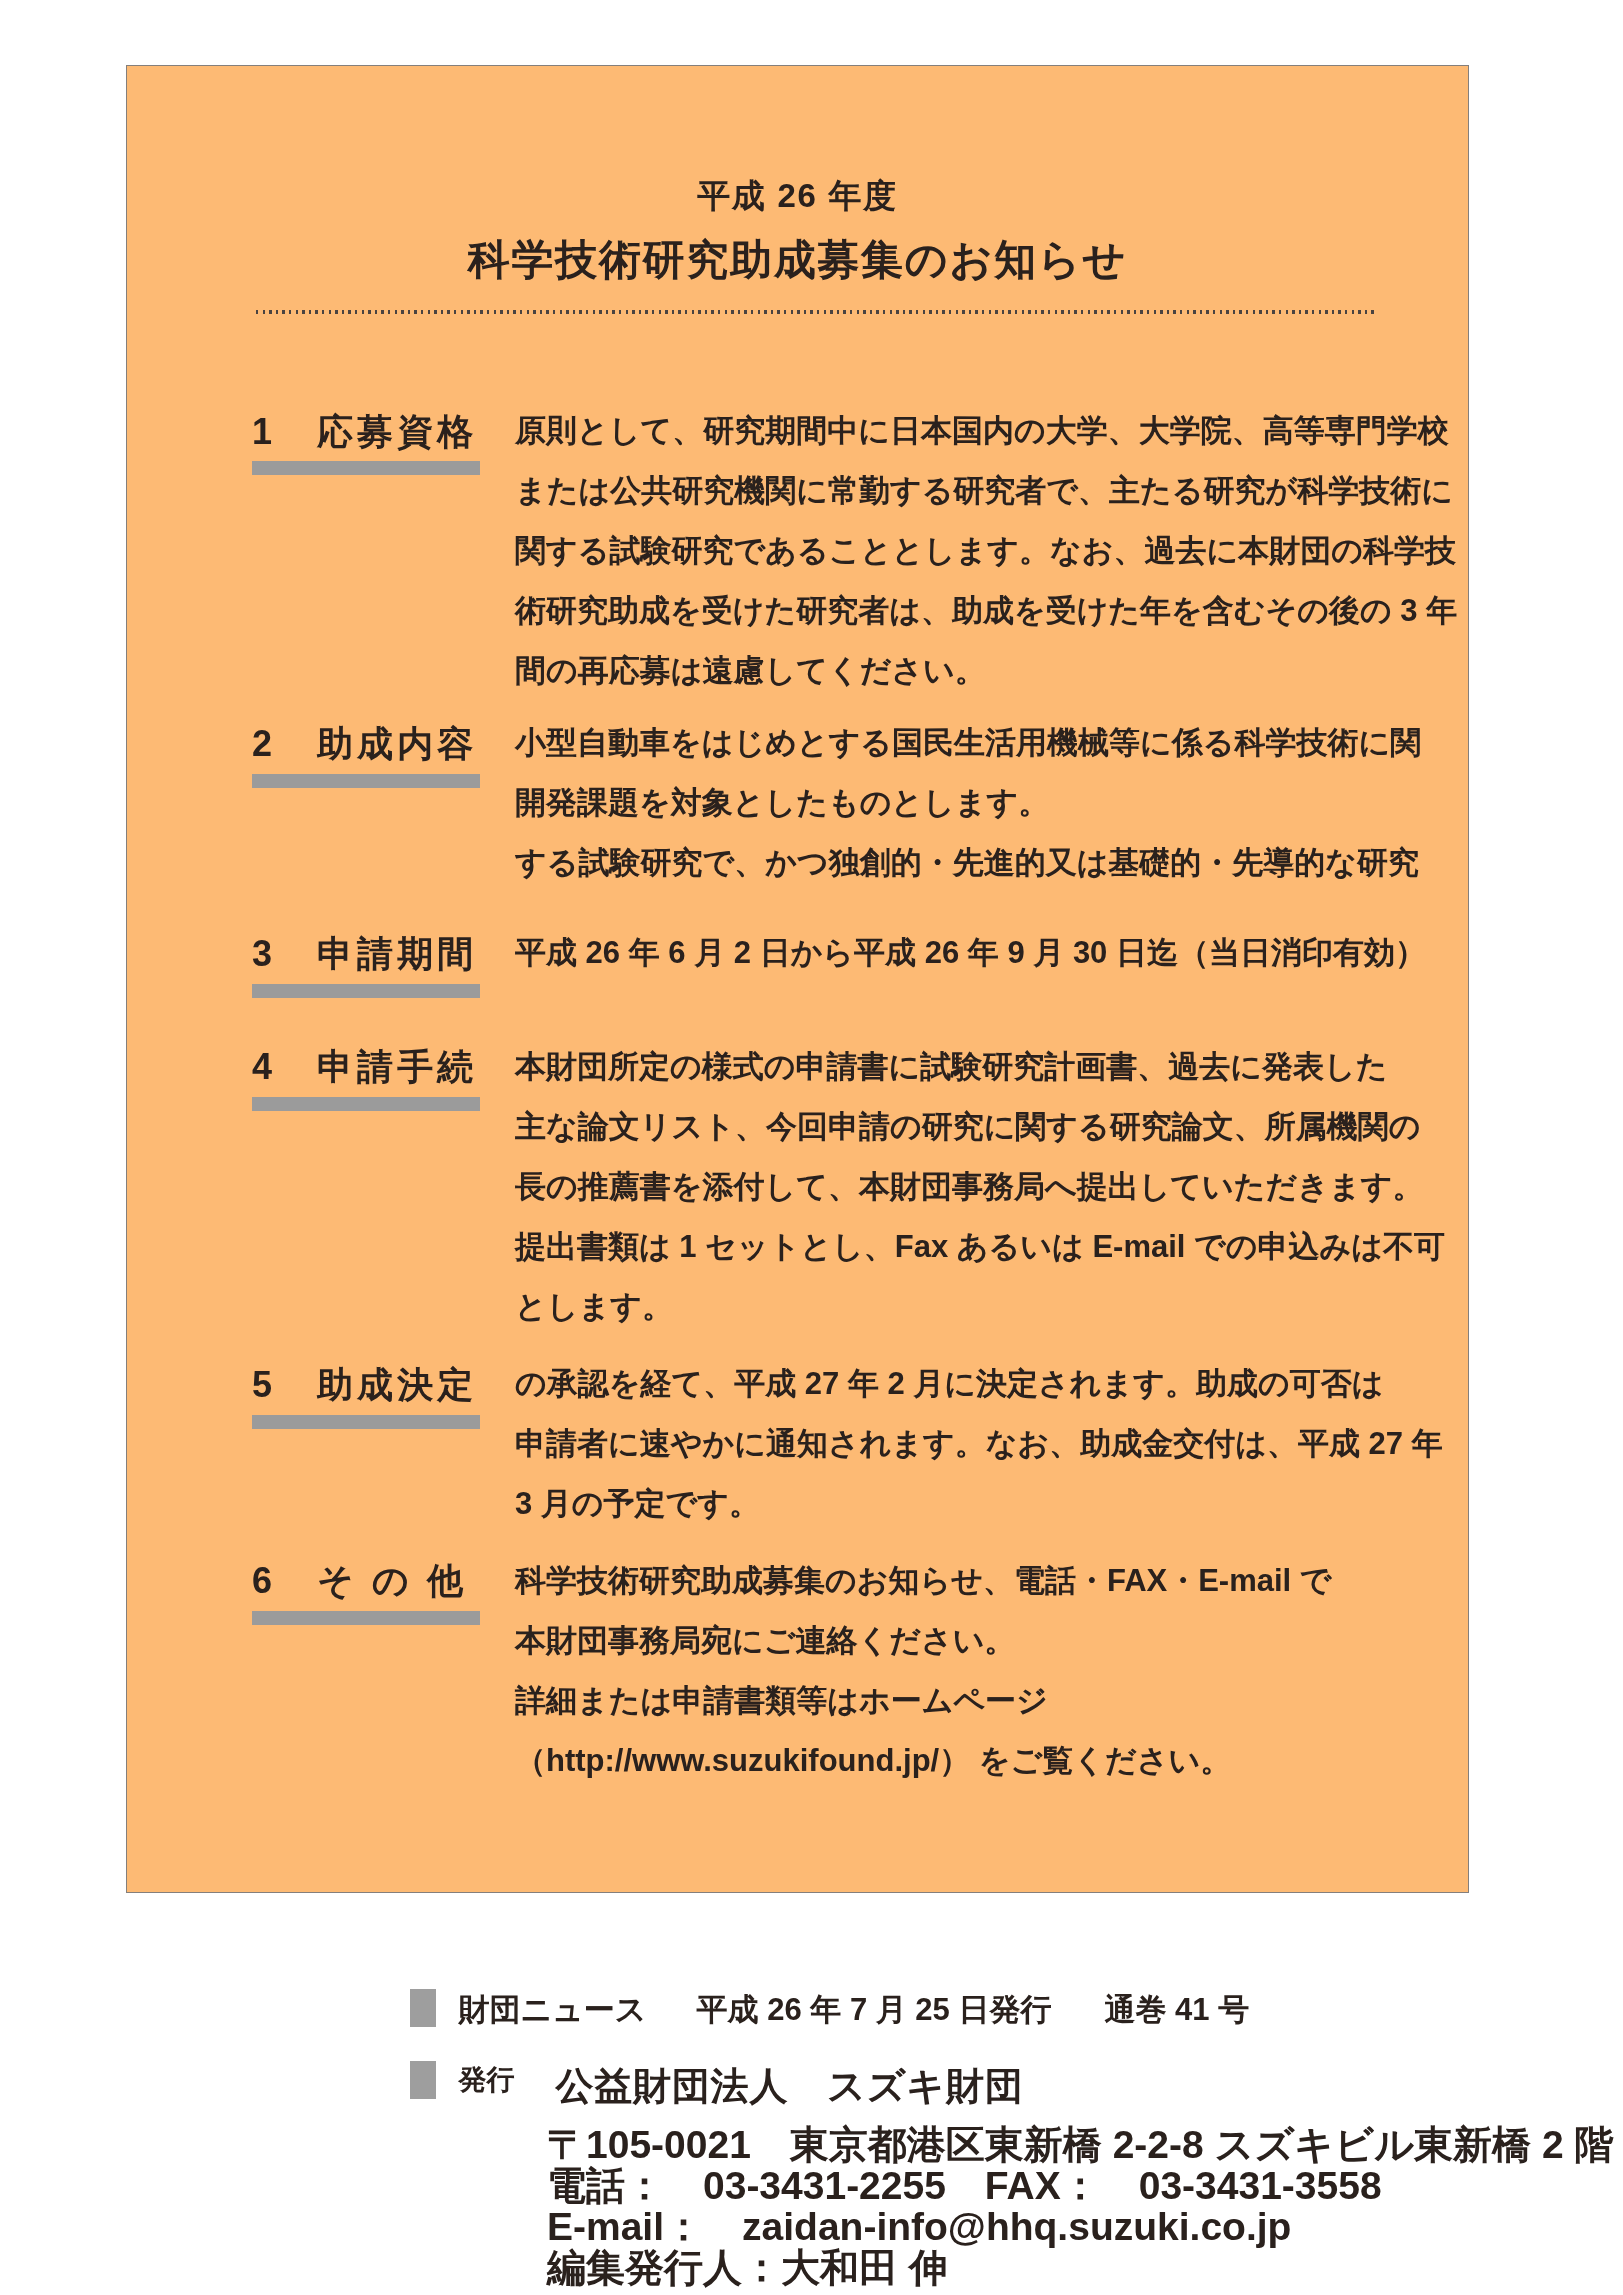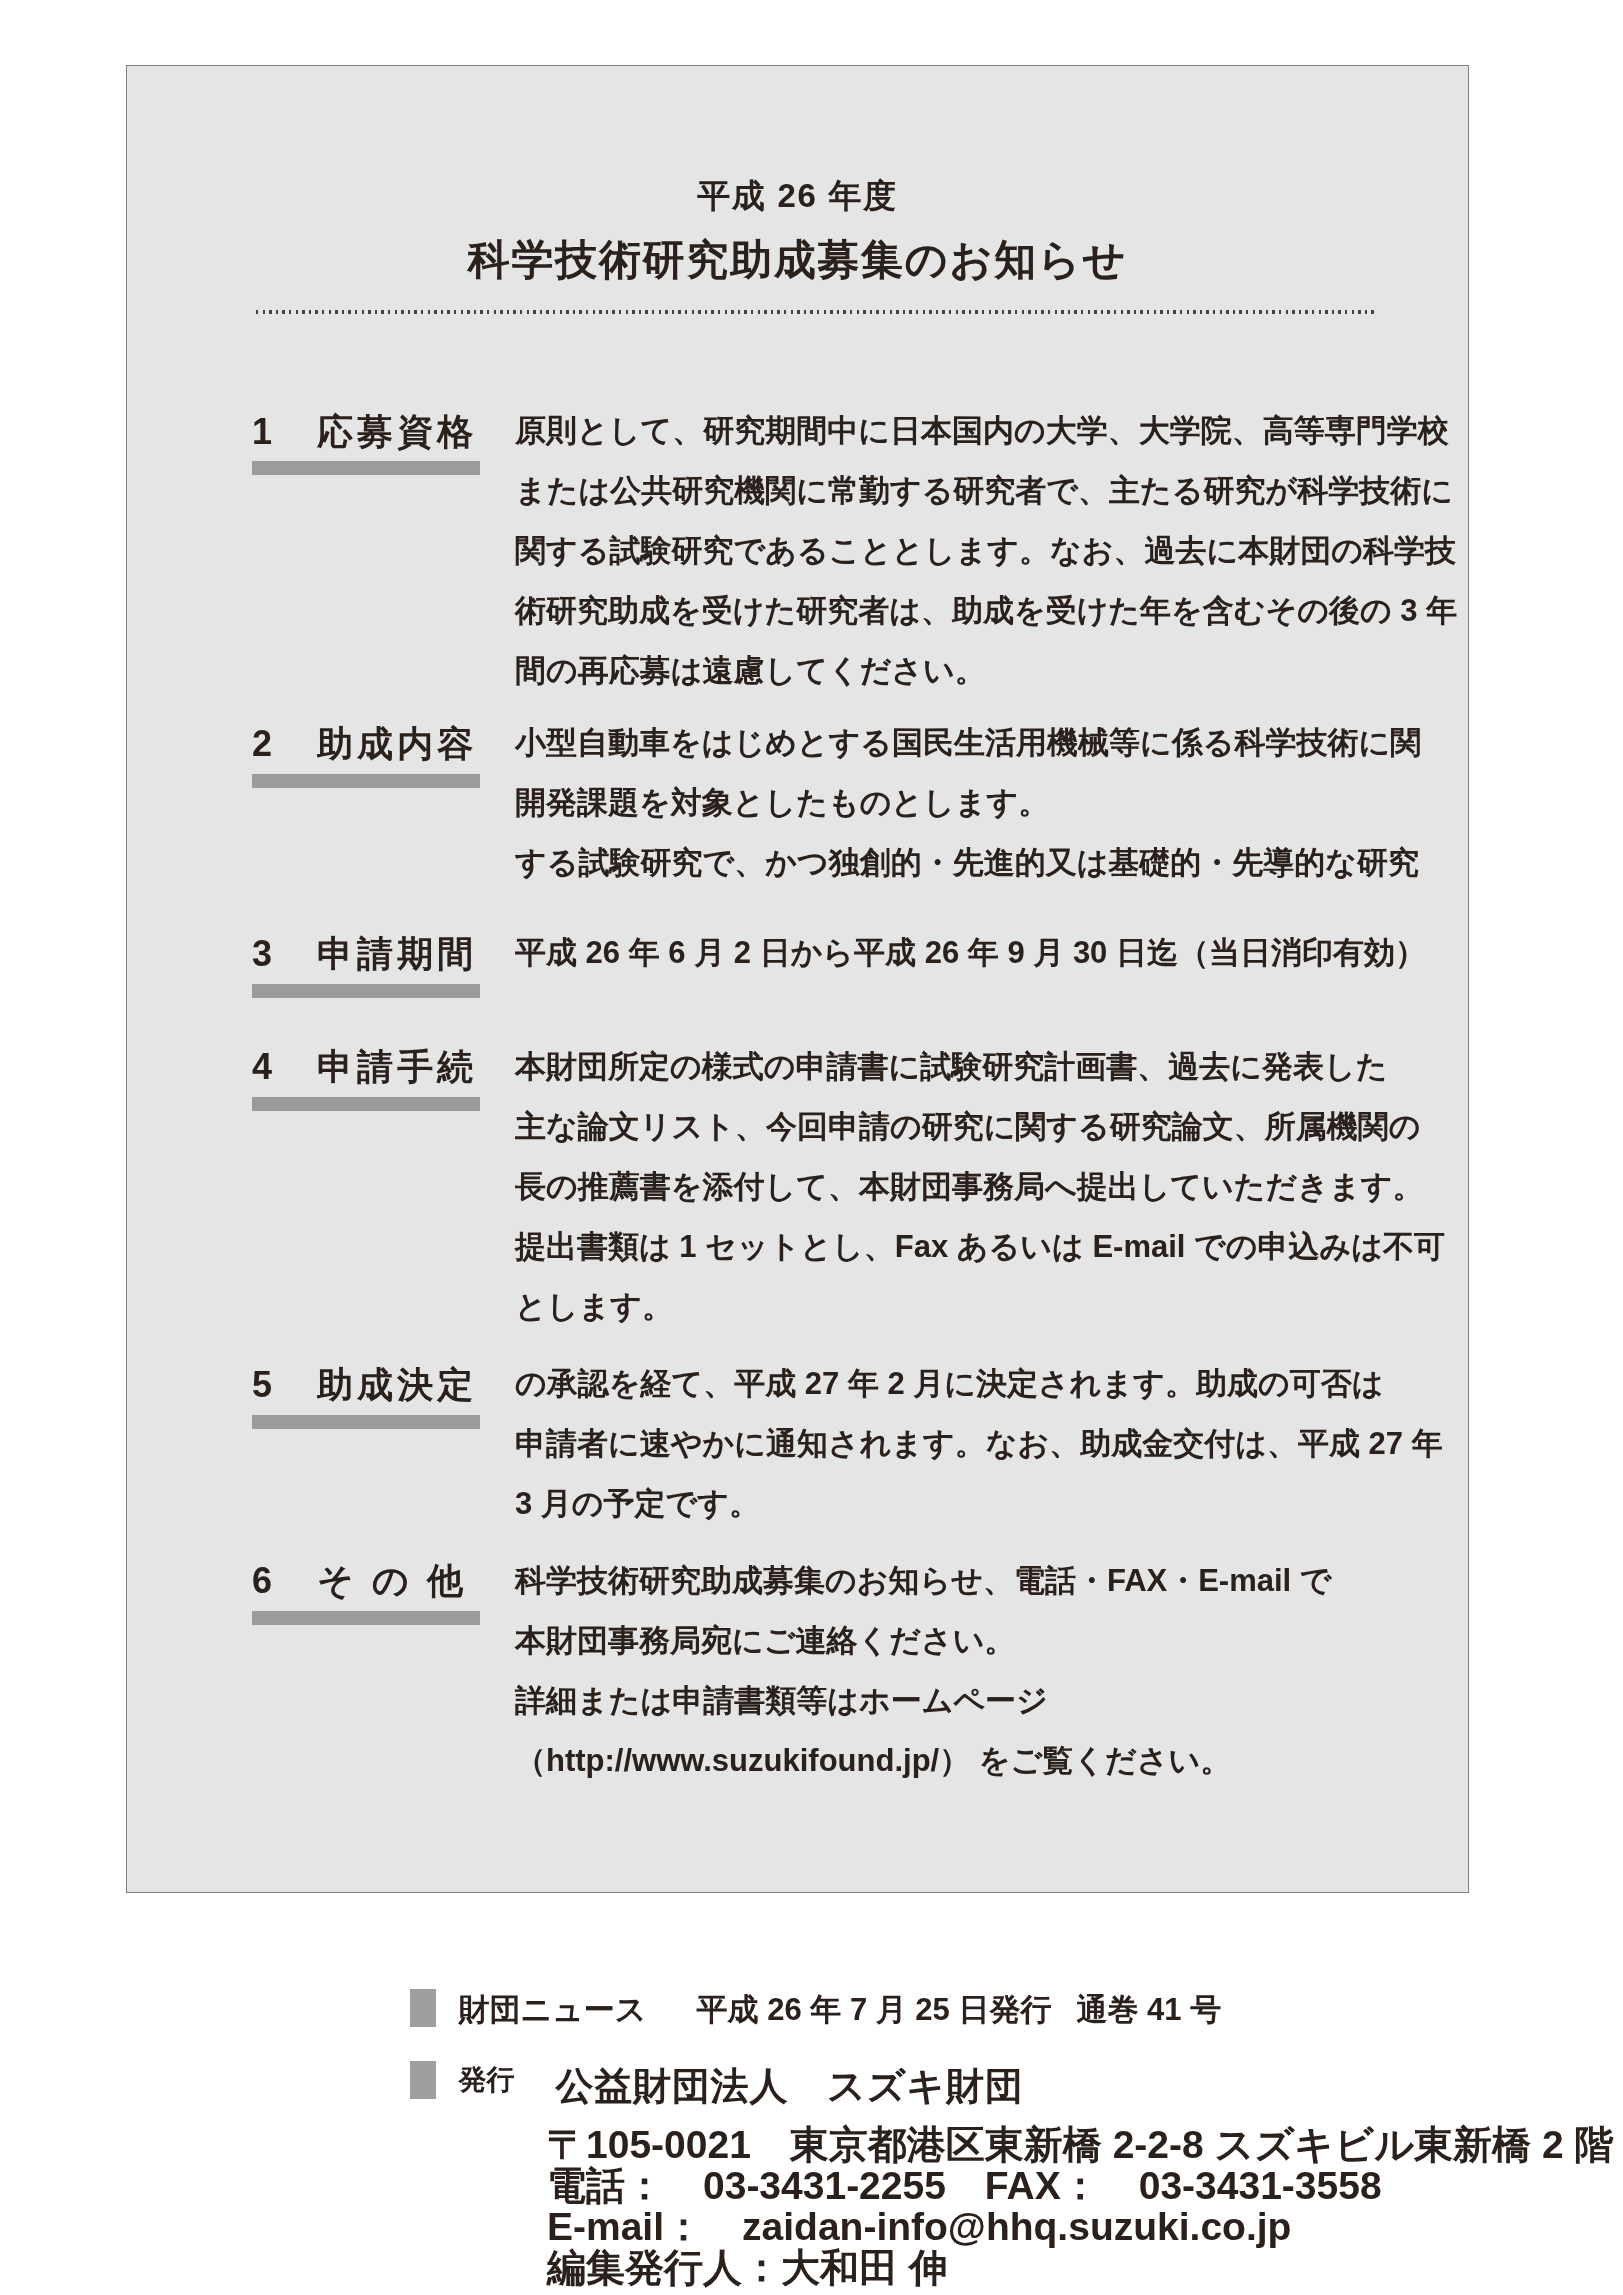--- a/index.html
+++ b/index.html
@@ -15,21 +15,21 @@
     color: #2a211d;
     overflow: hidden;
   }
   .frame {
     position: absolute;
     left: 126px;
     top: 65px;
     width: 1341px;
     height: 1826px;
     border: 1.7px solid #847f7c;
-    background: #e5e5e5;
+    background: #fdba74;
     box-sizing: content-box;
   }
   .year-heading {
     margin-top: 110px;
     text-align: center;
     font-size: 33px;
     line-height: 40px;
     font-weight: 600;
     letter-spacing: 1.7px;
     white-space: nowrap;
@@ -111,21 +111,21 @@
     white-space: nowrap;
   }
   .f-square {
     width: 26px;
     height: 38px;
     background: #9e9e9e;
     margin-right: 22.4px;
     flex-shrink: 0;
   }
   .f-issue { margin-left: 50px; }
-  .f-volume { margin-left: 25px; }
+  .f-volume { margin-left: 53px; }
   .f-row2 {
     display: flex;
     align-items: flex-start;
     margin-top: 30px;
     white-space: nowrap;
   }
   .f-publisher-label {
     font-size: 28px;
     font-weight: 600;
     margin-right: 41px;

